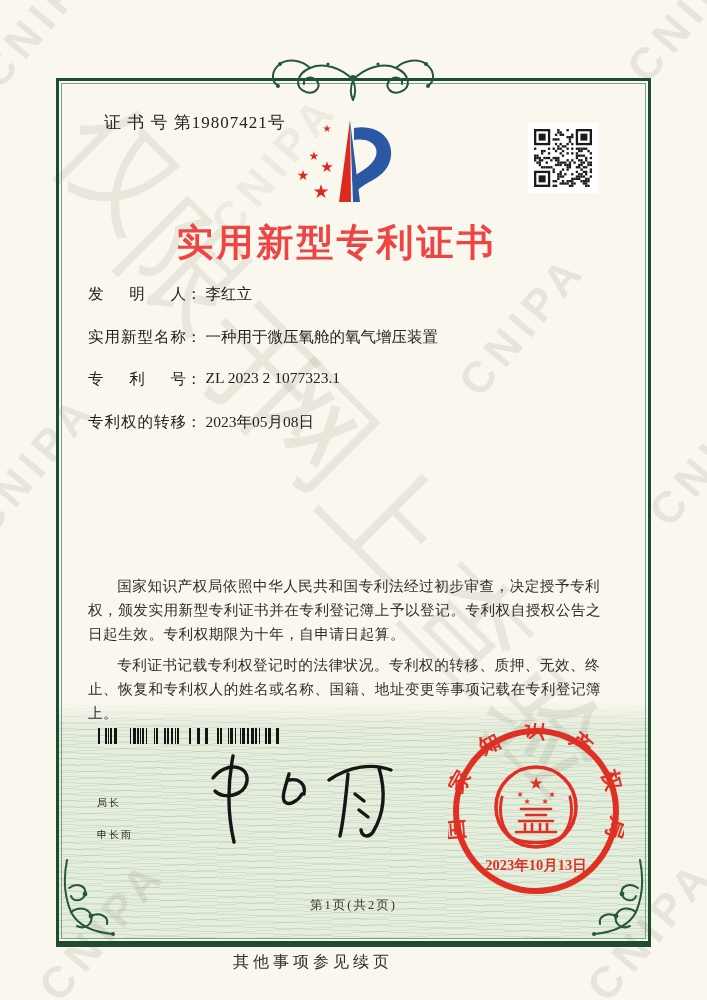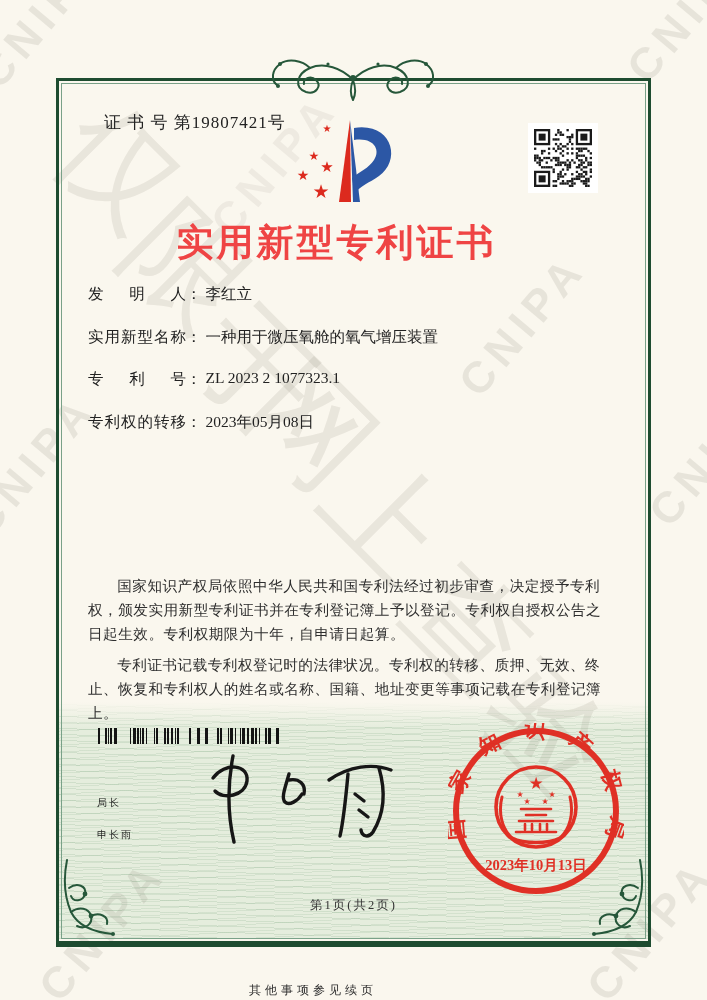--- a/index.html
+++ b/index.html
@@ -61,21 +61,21 @@
             font-size:10px;color:#1a1a1a;letter-spacing:2px;line-height:32px;}
   .signature{position:absolute;left:203px;top:750px;}
 
   .seal{position:absolute;left:448px;top:723px;mix-blend-mode:multiply;opacity:0.95;}
   .seal-arc-text{font-size:21px;font-weight:700;letter-spacing:23px;
                  font-family:"Liberation Serif","DejaVu Serif",serif;}
 
   .page-info{position:absolute;left:0;top:897px;width:707px;text-align:center;
              font-size:12.5px;letter-spacing:2px;color:#333;}
   .footer-note{position:absolute;left:0;top:952px;width:626px;text-align:center;
-               font-size:12px;letter-spacing:4px;color:#2e2e2e;margin-top:30px;}
+               font-size:16px;letter-spacing:4px;color:#2e2e2e;}
 </style>
 </head>
 <body>
 
 <div class="page">
 
   <div class="band">
     <div class="band-fade"></div>
   </div>
 

